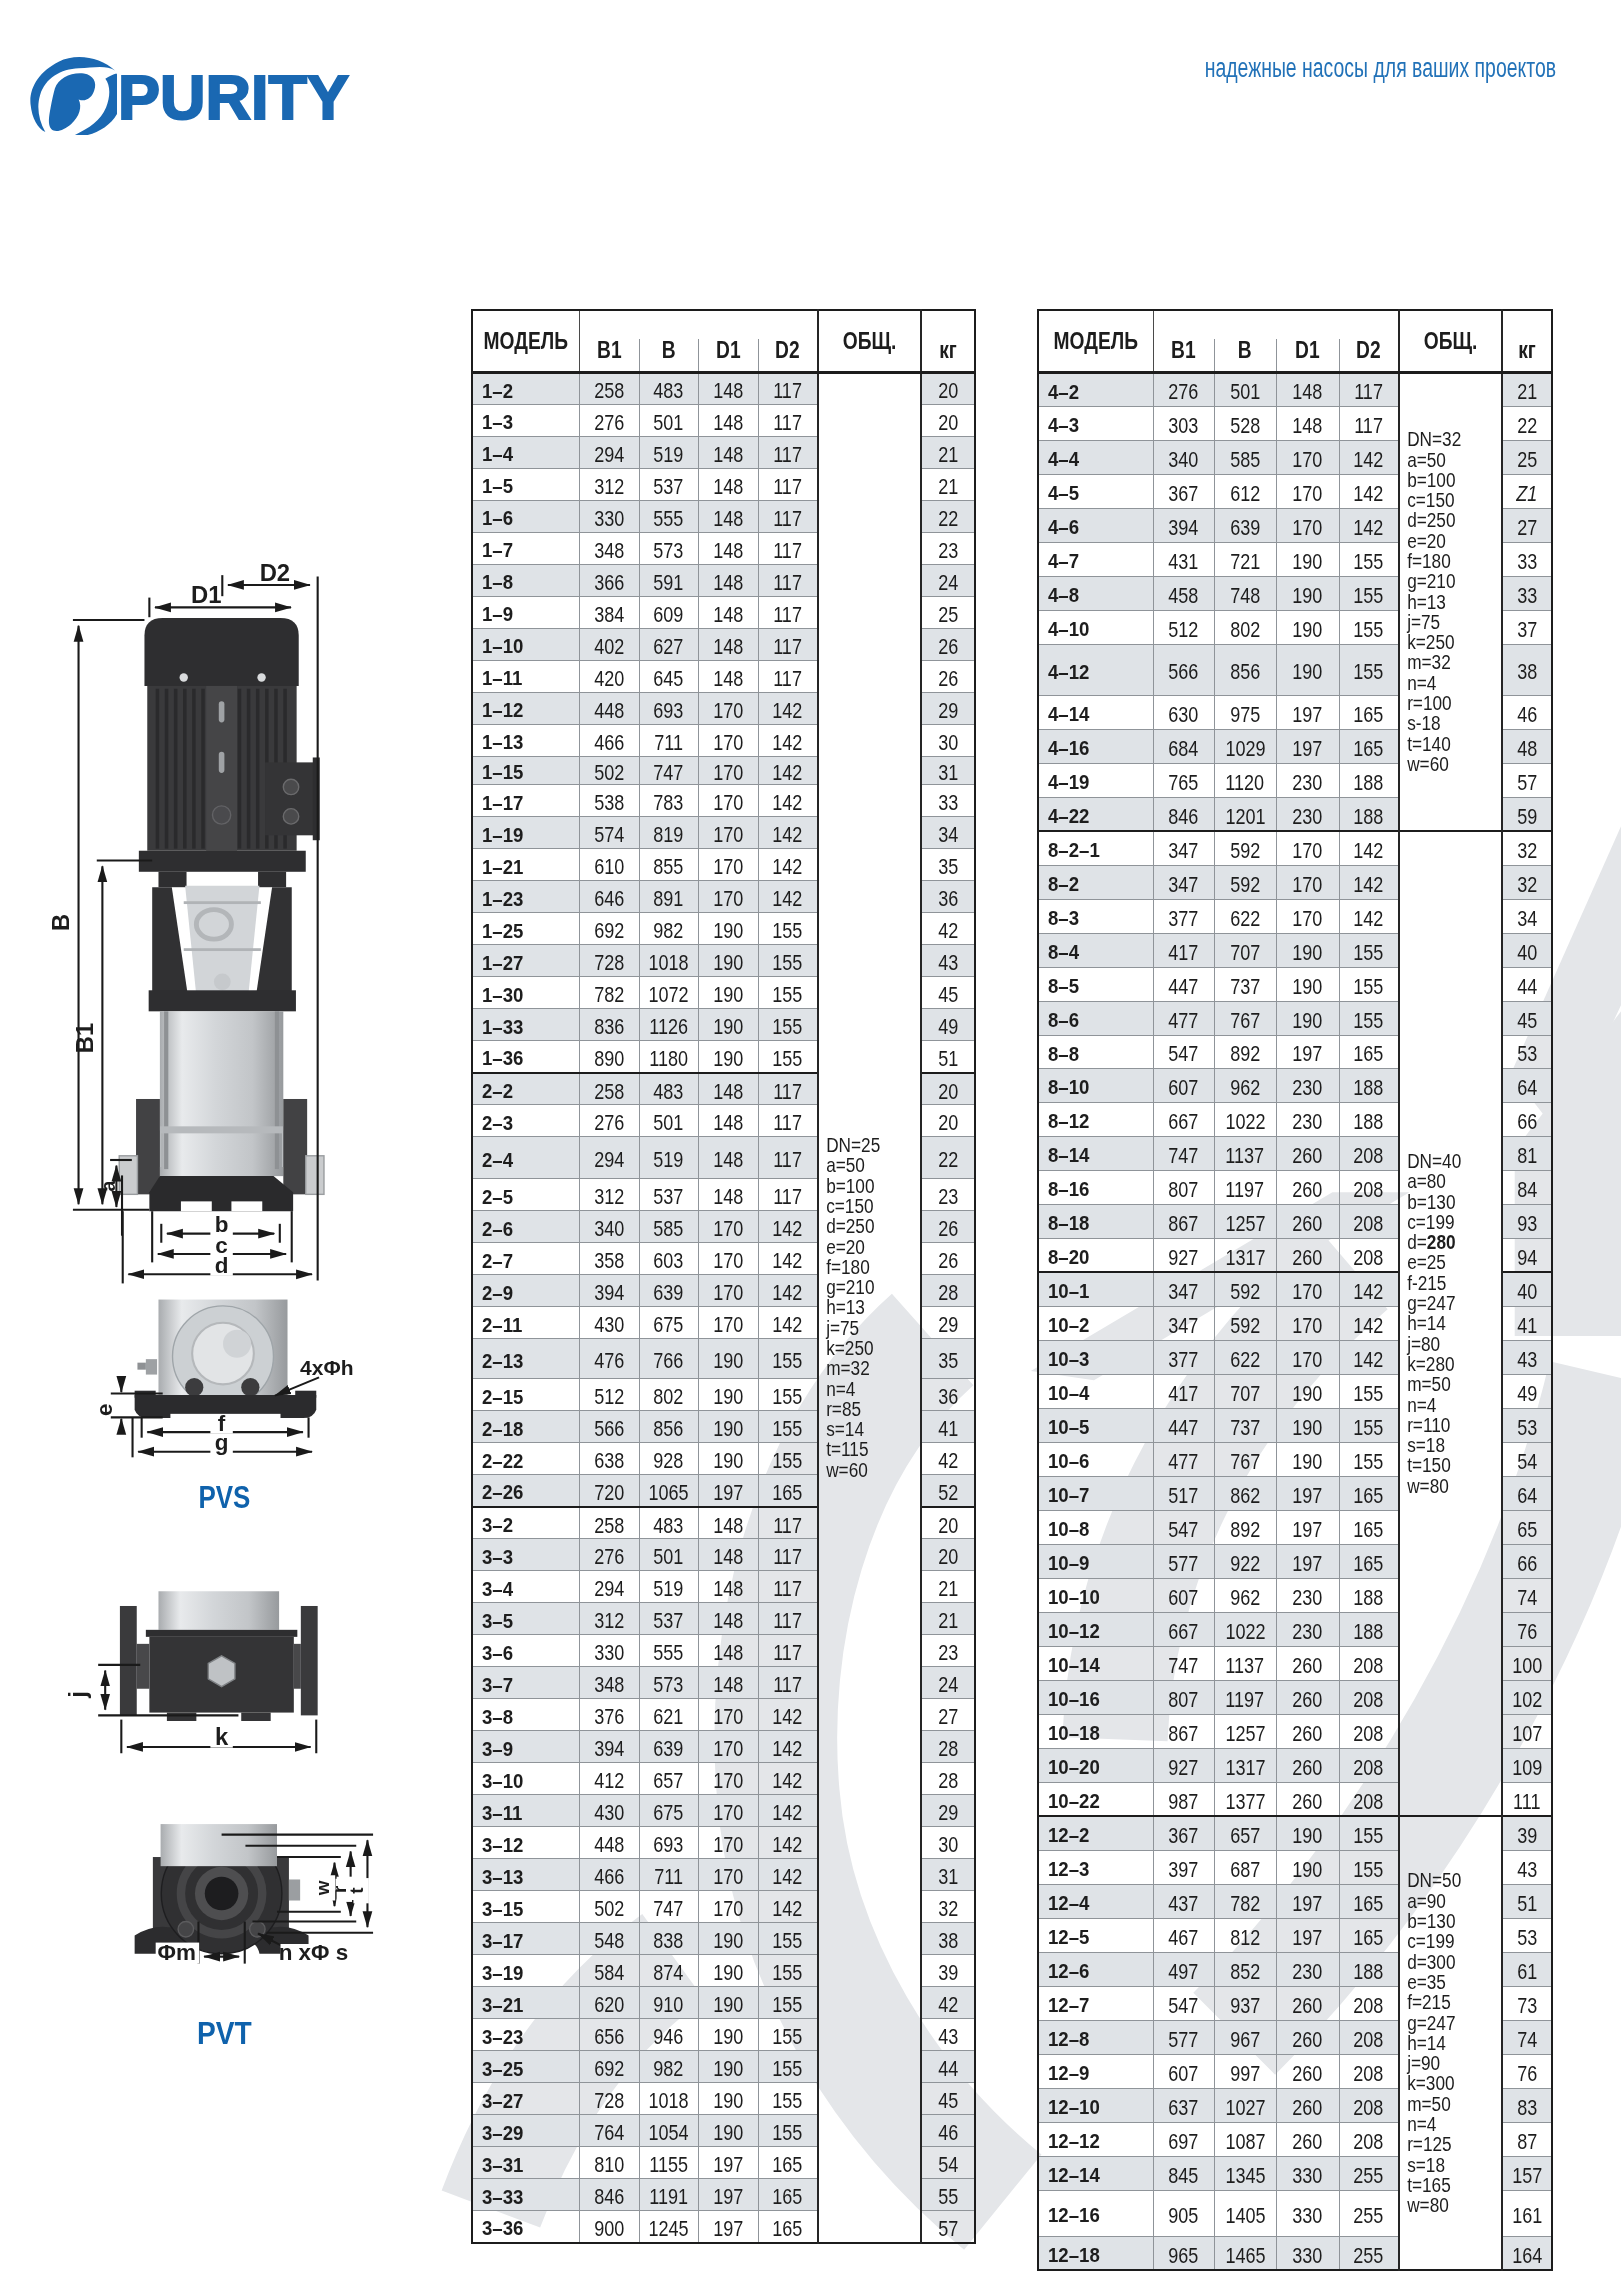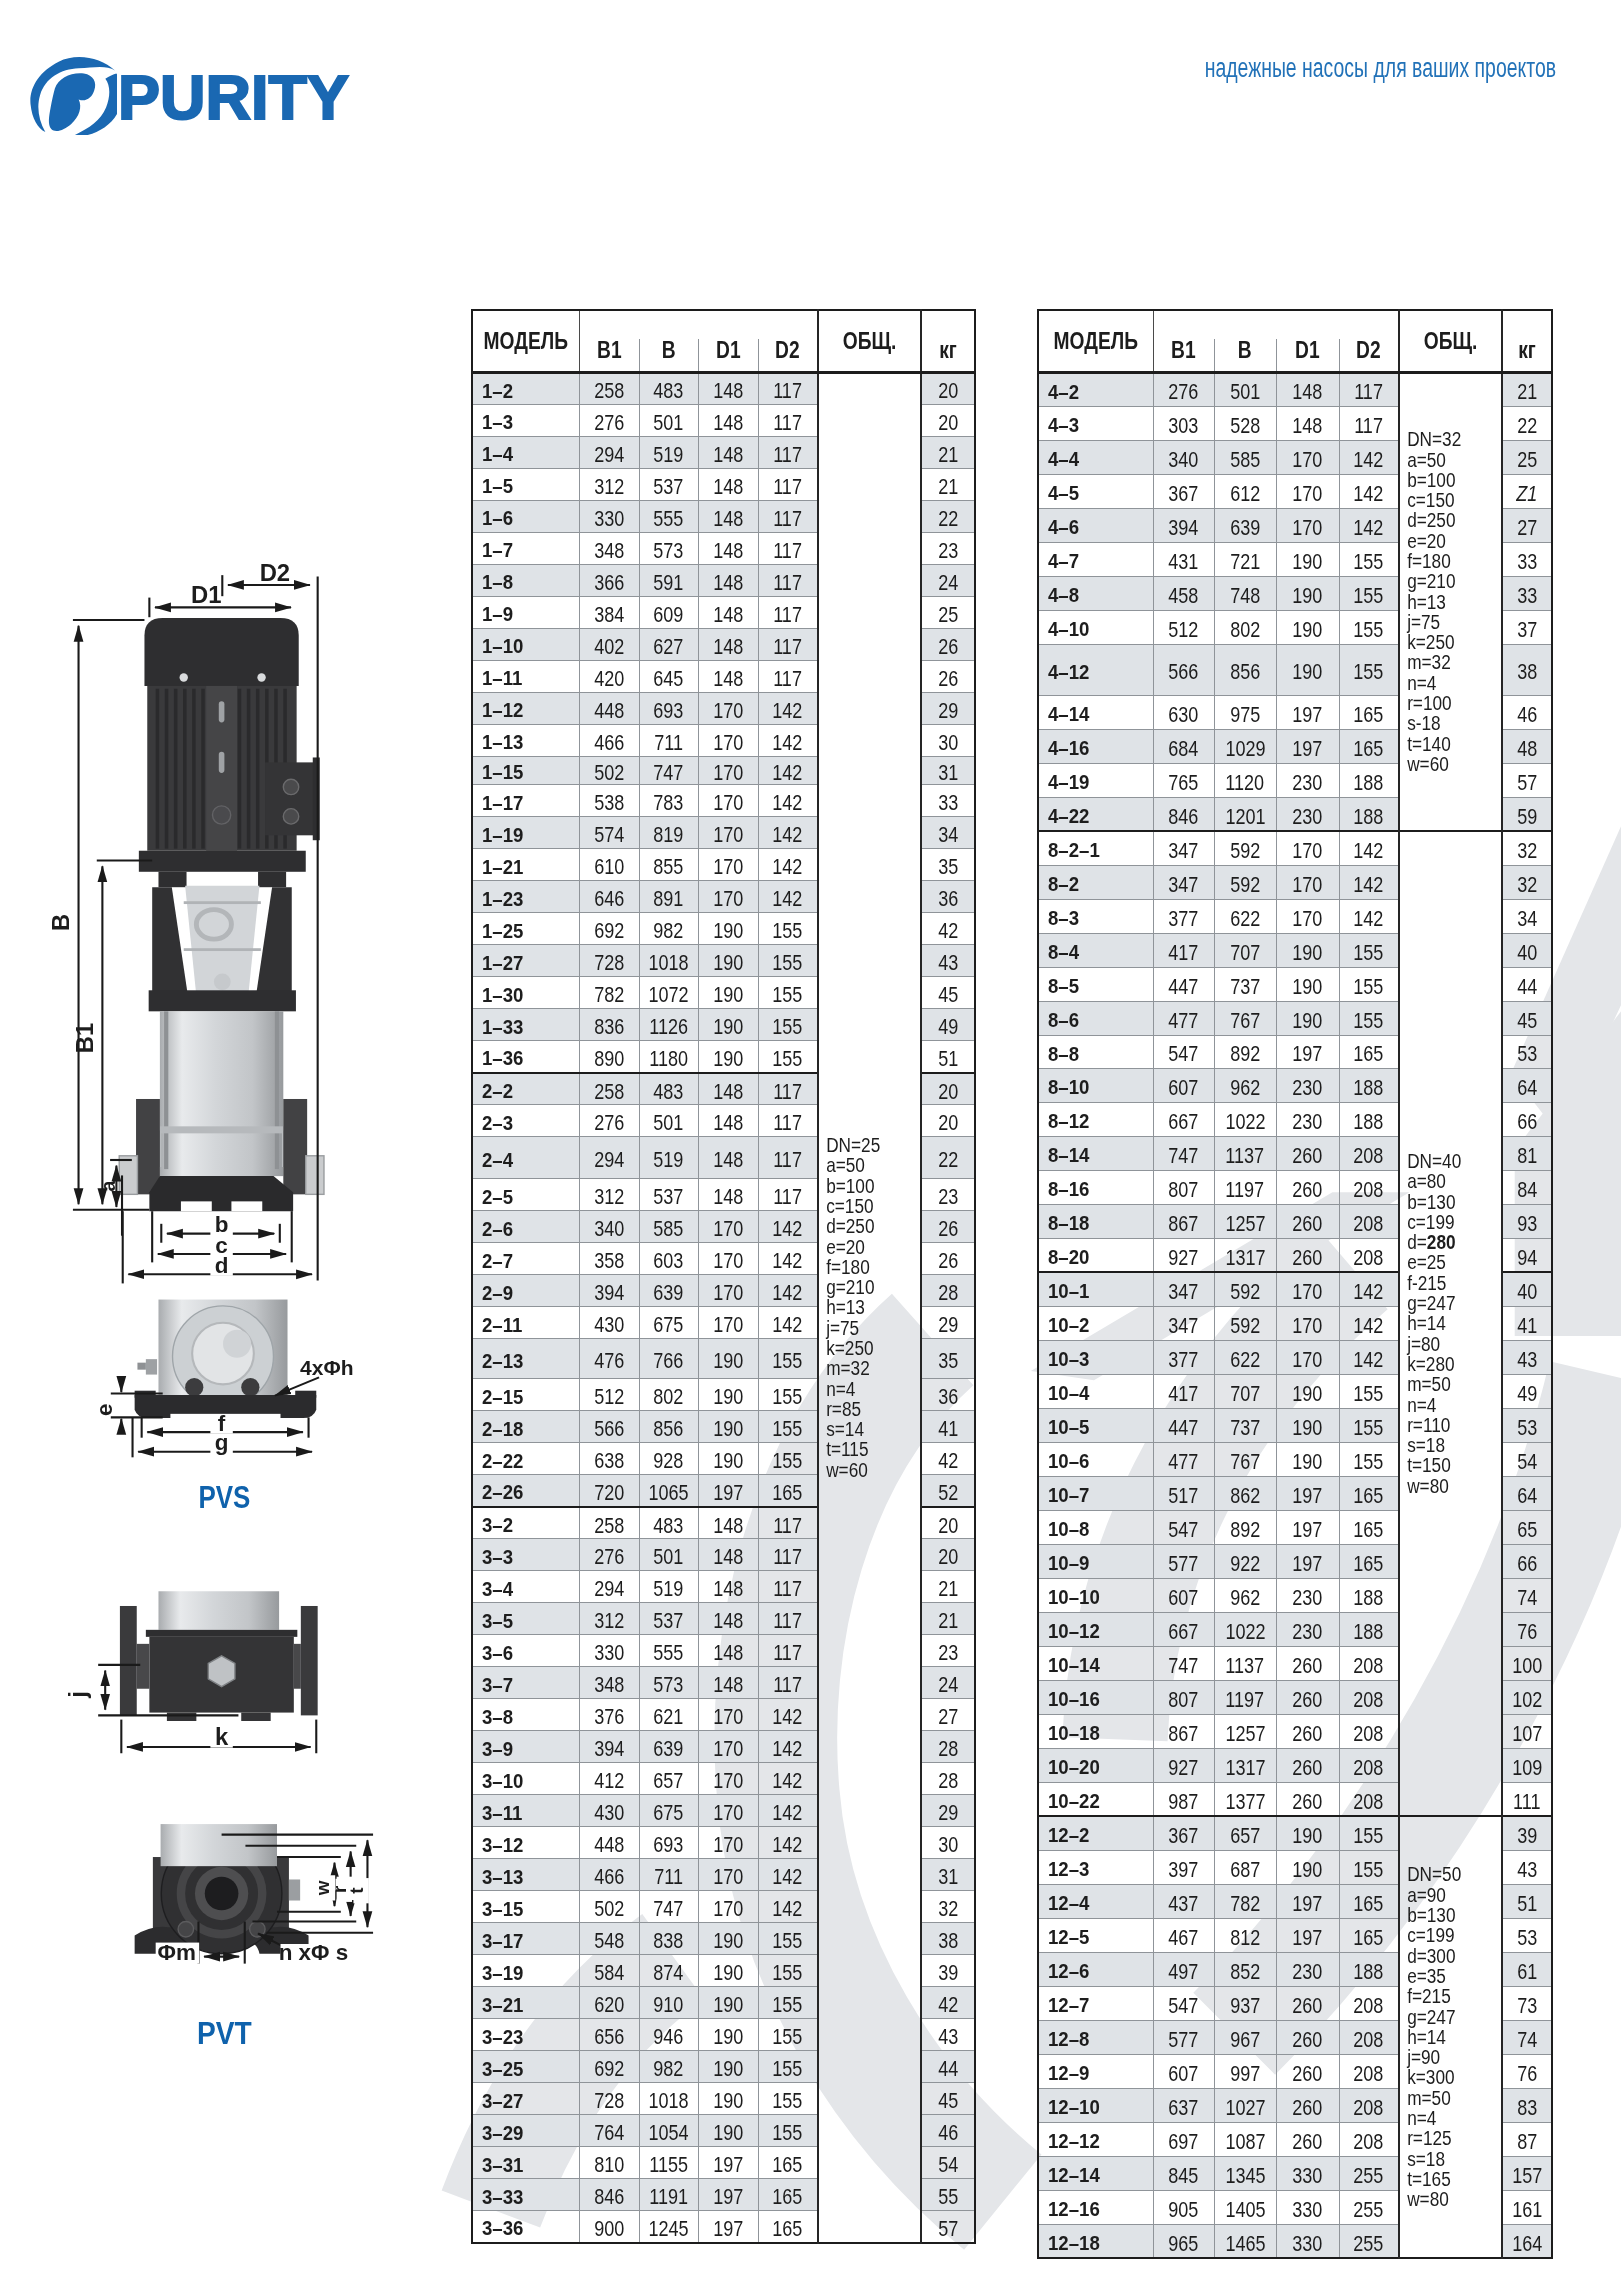--- a/index.html
+++ b/index.html
@@ -1207,21 +1207,21 @@
 <td class="kg"><i>87</i></td>
 </tr>
 <tr style="height:34px">
 <td class="model sh"><i>12–14</i></td>
 <td class="d sh"><i>845</i></td>
 <td class="d sh"><i>1345</i></td>
 <td class="d sh"><i>330</i></td>
 <td class="d sh"><i>255</i></td>
 <td class="kg sh"><i>157</i></td>
 </tr>
-<tr style="height:34px">
+<tr style="height:46px">
 <td class="model"><i>12–16</i></td>
 <td class="d"><i>905</i></td>
 <td class="d"><i>1405</i></td>
 <td class="d"><i>330</i></td>
 <td class="d"><i>255</i></td>
 <td class="kg"><i>161</i></td>
 </tr>
 <tr style="height:34px">
 <td class="model sh"><i>12–18</i></td>
 <td class="d sh"><i>965</i></td>

